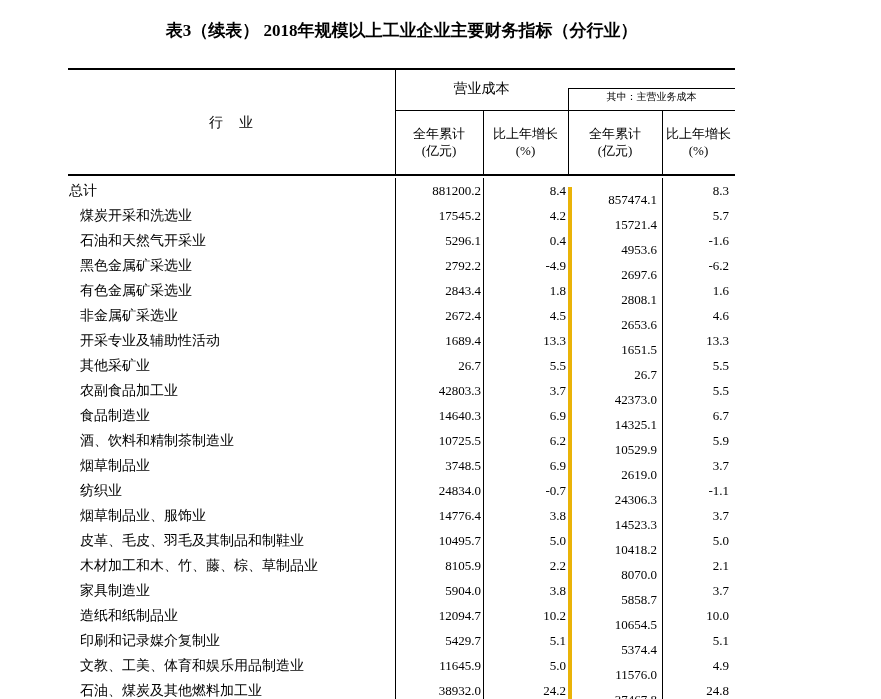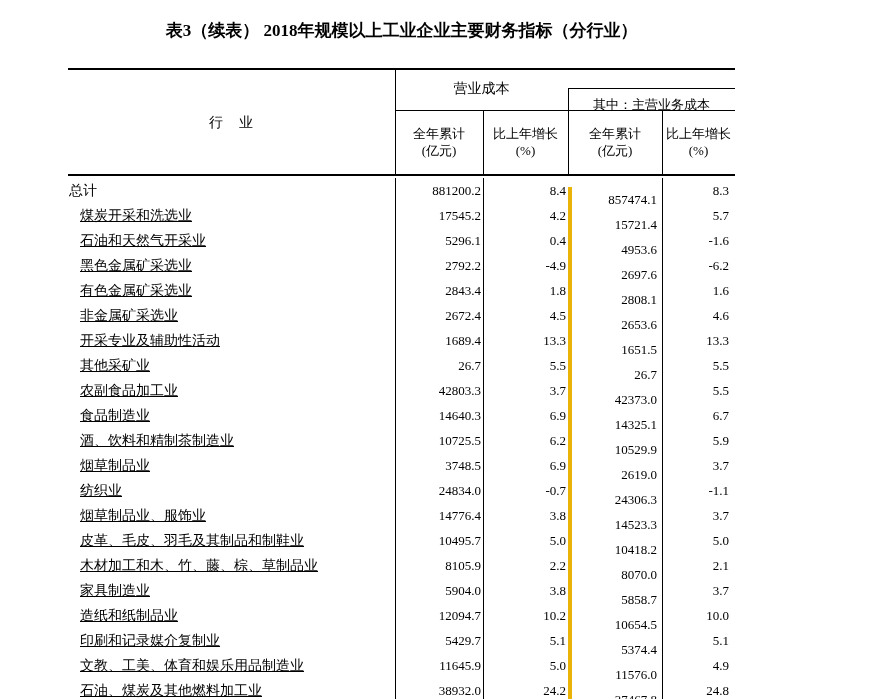--- a/index.html
+++ b/index.html
@@ -32,21 +32,21 @@
   
   .thead {
     position: relative;
     height: 108px;
     border-top: 2px solid #000;
     box-sizing: content-box;
   }
   .thead .cell { position: absolute; display: flex; align-items: center; justify-content: center; }
   .h-industry  { left: 0;   top: 0;    width: 327px; height: 106px; font-size: 14px; letter-spacing: 1px; }
   .h-group1    { left: 327px; top: 0;  width: 173px; height: 38px;  font-size: 14px; }
-  .h-group2    { left: 500px; top: 24px; width: 167px; height: 22px; font-size: 13px; }
+  .h-group2    { left: 500px; top: 16px; width: 167px; height: 22px; font-size: 10px; }
   .h-sub {
     top: 40px; height: 64px;
     flex-direction: column;
     font-size: 13px; line-height: 17px;
     text-align: center;
   }
   .h-sub1 { left: 327px; width: 88px; }
   .h-sub2 { left: 415px; width: 85px; }
   .h-sub3 { left: 500px; width: 94px; }
   .h-sub4 { left: 594px; width: 73px; }
@@ -63,21 +63,21 @@
   .row { display: flex; height: 25px; }
   .c {
     box-sizing: border-box;
     height: 25px;
     display: flex;
     align-items: center;
     overflow: hidden;
     white-space: nowrap;
   }
   .c1 { width: 327px; font-size: 14px; justify-content: flex-start; padding-left: 1px; }
-  .c1.indent { padding-left: 12px; text-decoration: underline; }
+  .c1.indent { padding-left: 12px; }
   .c2 { width: 88px; border-left: 1px solid #000; justify-content: flex-end; padding-right: 2px; font-size: 13px; }
   .c3 { width: 85px; border-left: 1px solid #000; justify-content: flex-end; padding-right: 2px; font-size: 13px; }
   .c4 { width: 94px; border-left: 4px solid #eab308; justify-content: flex-end; padding-right: 5px; font-size: 13px; margin-top: 9px; }
   .c5 { width: 73px; border-left: 1px solid #000; justify-content: flex-end; padding-right: 6px; font-size: 13px; }
 </style>
 </head>
 <body>
 
 <div class="page">
   <div class="title">表3（续表） 2018年规模以上工业企业主要财务指标（分行业）</div>

